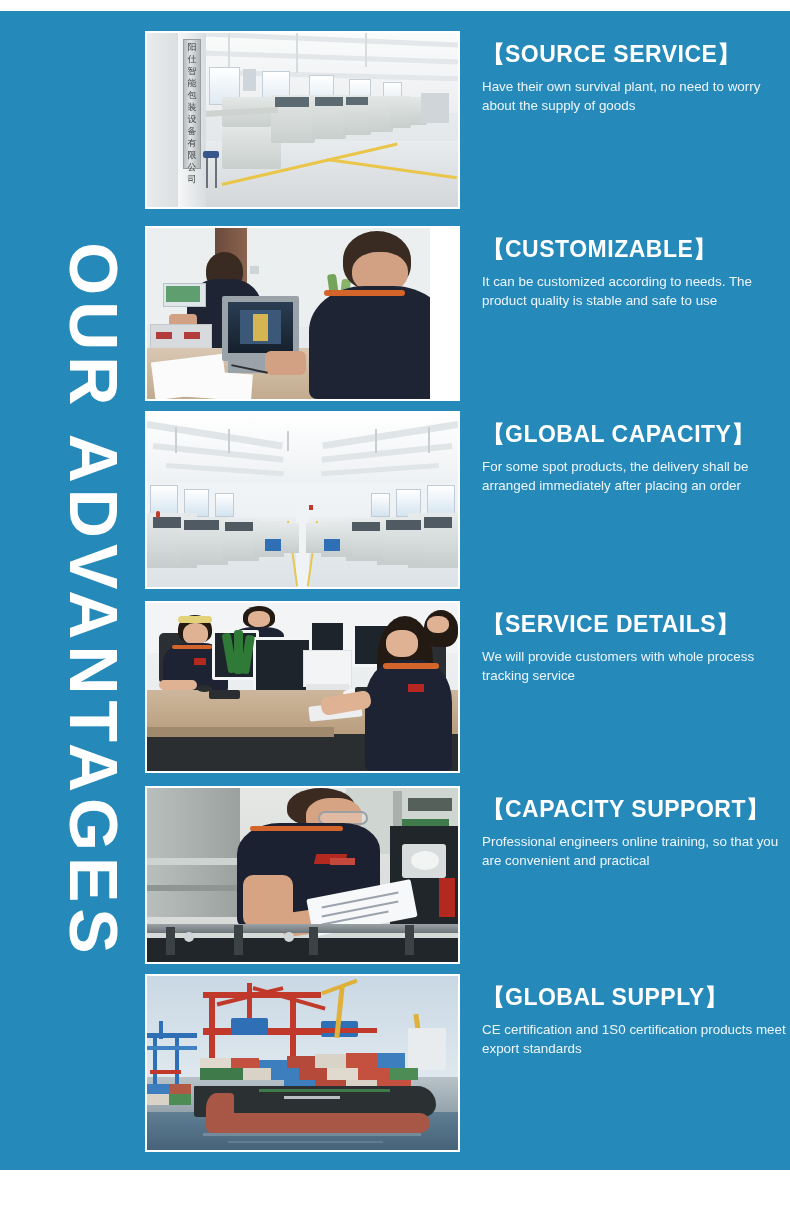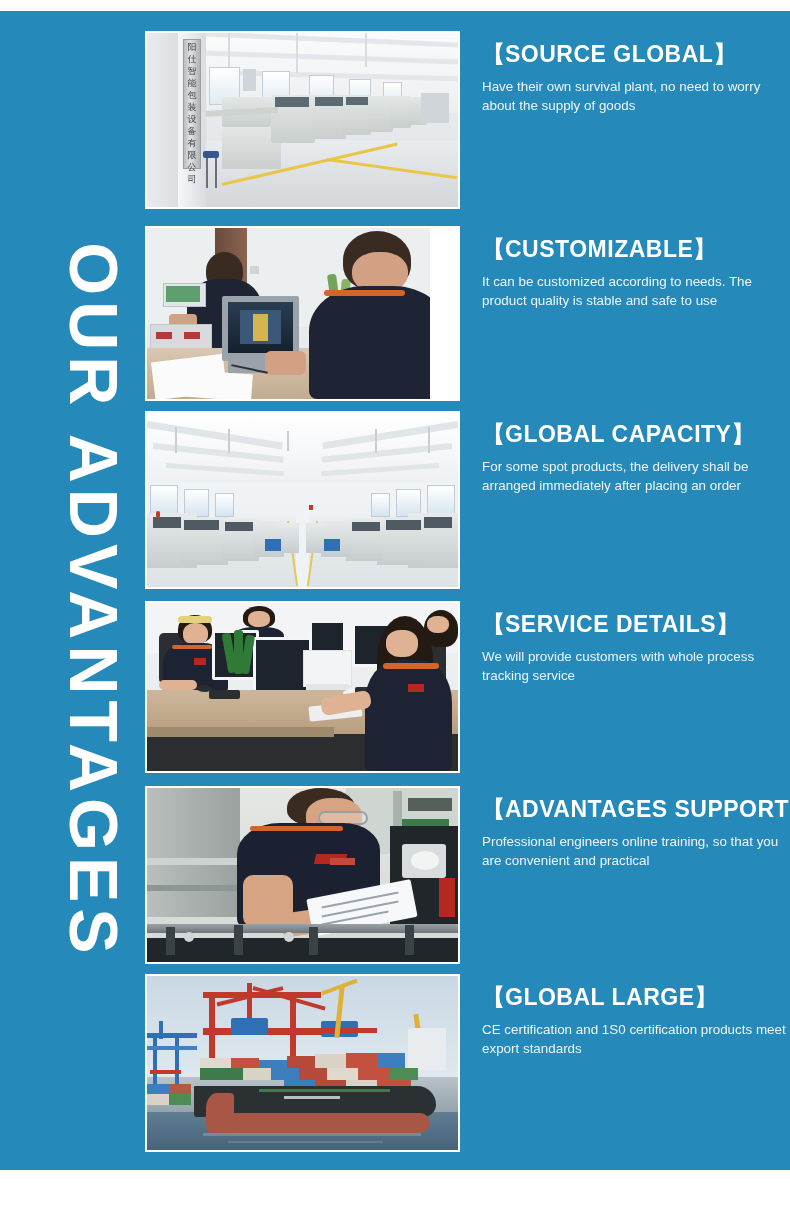--- a/index.html
+++ b/index.html
@@ -235,21 +235,21 @@
           <div class="blk p1-ch" style="left:11.5%;top:8px;width:6%;">阳<br>仕<br>智<br>能<br>包<br>装<br>设<br>备<br>有<br>限<br>公<br>司</div>
           <div class="blk" style="left:0;top:0;width:10%;height:100%;background:linear-gradient(90deg,#e9ebec,#dcdfe1);"></div>
 
           <div class="blk" style="left:18%;top:118px;width:5%;height:7px;background:#37568b;border-radius:2px;"></div>
           <div class="blk" style="left:19%;top:125px;width:1.5px;height:30px;background:#6a7178;"></div>
           <div class="blk" style="left:22%;top:125px;width:1.5px;height:30px;background:#6a7178;"></div>
         </div>
       </div>
       <div class="txt">
         <div class="heading">
-          <span class="brk">【</span><span>SOURCE GLOBAL</span><span class="brk">】</span>
+          <span class="brk">【</span><span>SOURCE SERVICE</span><span class="brk">】</span>
         </div>
         <div class="desc">Have their own survival plant, no need to worry about the supply of goods</div>
       </div>
     </div>
 
     <div class="row" style="top:215px;">
       <div class="thumb" style="height:175px;">
         <div class="art">
           <div class="blk p2-bg"></div>
           <div class="blk p2-wall"></div>
@@ -465,21 +465,21 @@
           <div class="blk" style="left:6%;top:80%;width:9px;height:16%;background:#3b4246;"></div>
           <div class="blk" style="left:28%;top:79%;width:9px;height:17%;background:#3b4246;"></div>
           <div class="blk" style="left:52%;top:80%;width:9px;height:16%;background:#3b4246;"></div>
           <div class="blk" style="right:14%;top:79%;width:9px;height:17%;background:#3b4246;"></div>
           <div class="blk circ" style="left:12%;top:83%;width:10px;height:10px;background:#cfd5d8;"></div>
           <div class="blk circ" style="left:44%;top:83%;width:10px;height:10px;background:#cfd5d8;"></div>
         </div>
       </div>
       <div class="txt">
         <div class="heading">
-          <span class="brk">【</span><span>ADVANTAGES SUPPORT</span><span class="brk">】</span>
+          <span class="brk">【</span><span>CAPACITY SUPPORT</span><span class="brk">】</span>
         </div>
         <div class="desc">Professional engineers online training, so that you are convenient and practical</div>
       </div>
     </div>
 
     <div class="row" style="top:963px;">
       <div class="thumb" style="height:178px;">
         <div class="art">
           <div class="blk p6-sky"></div>
           <div class="blk p6-dock"></div>
@@ -539,20 +539,20 @@
           <div class="blk" style="left:19%;top:67%;width:9%;height:22%;background:#a85646;border-radius:40% 4px 4px 40%;"></div>
 
           <div class="blk" style="left:36%;top:65%;width:42%;height:3px;background:#3f7a4a;"></div>
 
           <div class="blk" style="left:18%;top:90%;width:70%;height:3px;background:rgba(255,255,255,0.20);"></div>
           <div class="blk" style="left:26%;top:95%;width:50%;height:2px;background:rgba(255,255,255,0.13);"></div>
         </div>
       </div>
       <div class="txt">
         <div class="heading">
-          <span class="brk">【</span><span>GLOBAL LARGE</span><span class="brk">】</span>
+          <span class="brk">【</span><span>GLOBAL SUPPLY</span><span class="brk">】</span>
         </div>
         <div class="desc">CE certification and 1S0 certification products meet export standards</div>
       </div>
     </div>
 
   </div>
 </div>
 
 </body></html>

